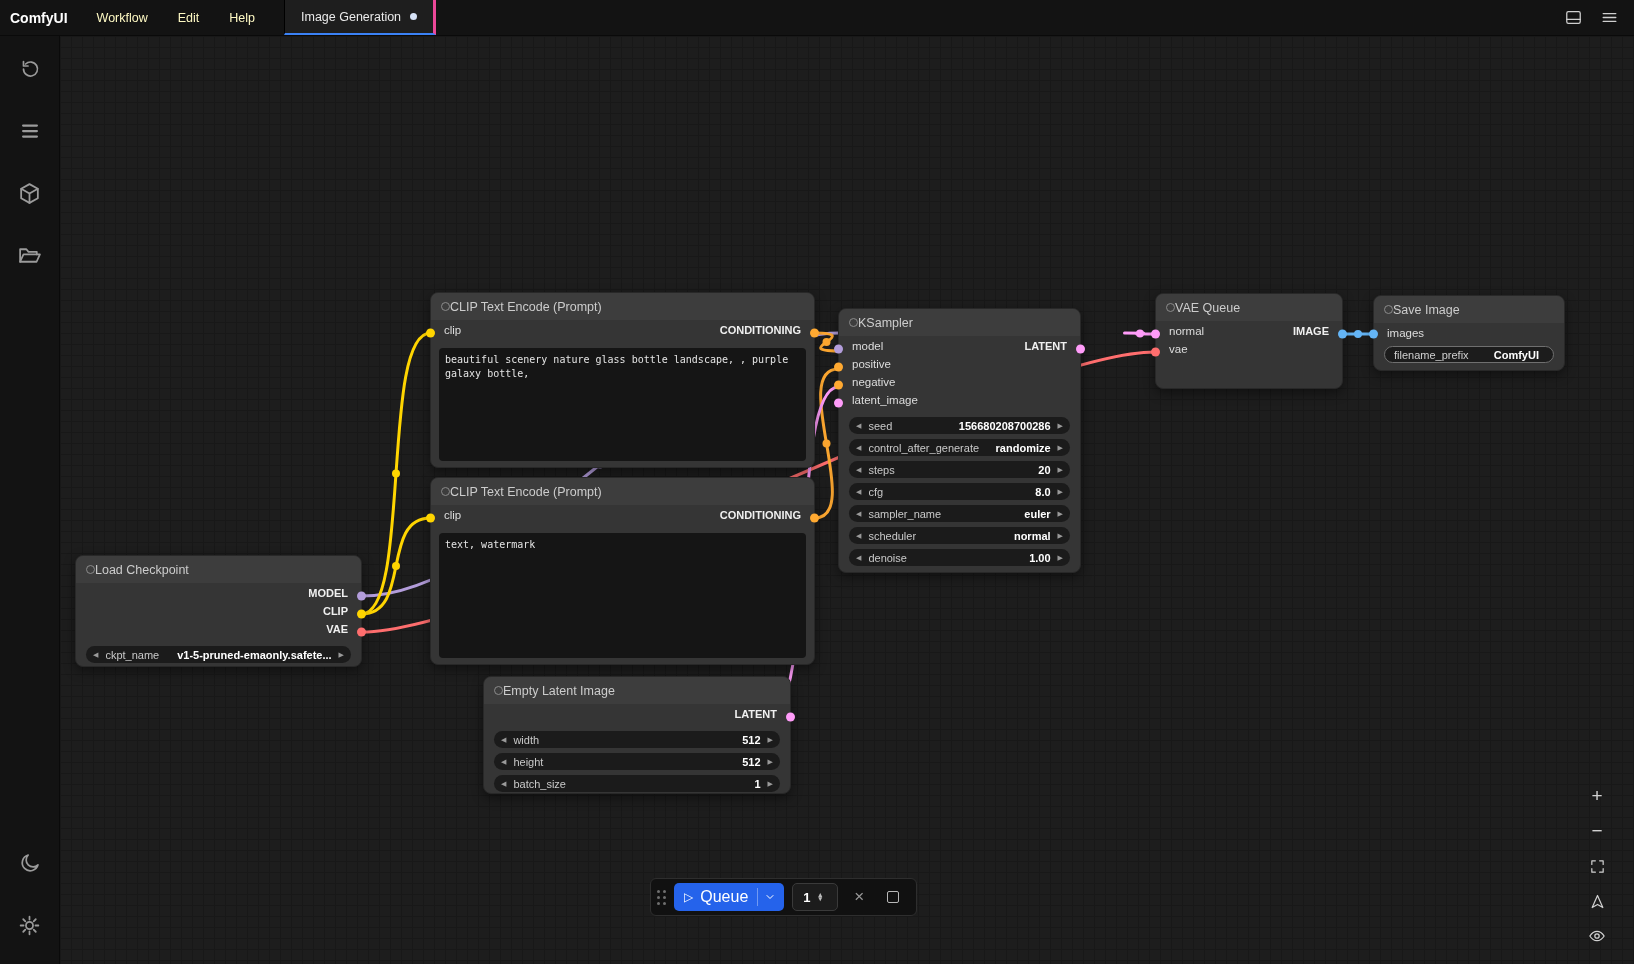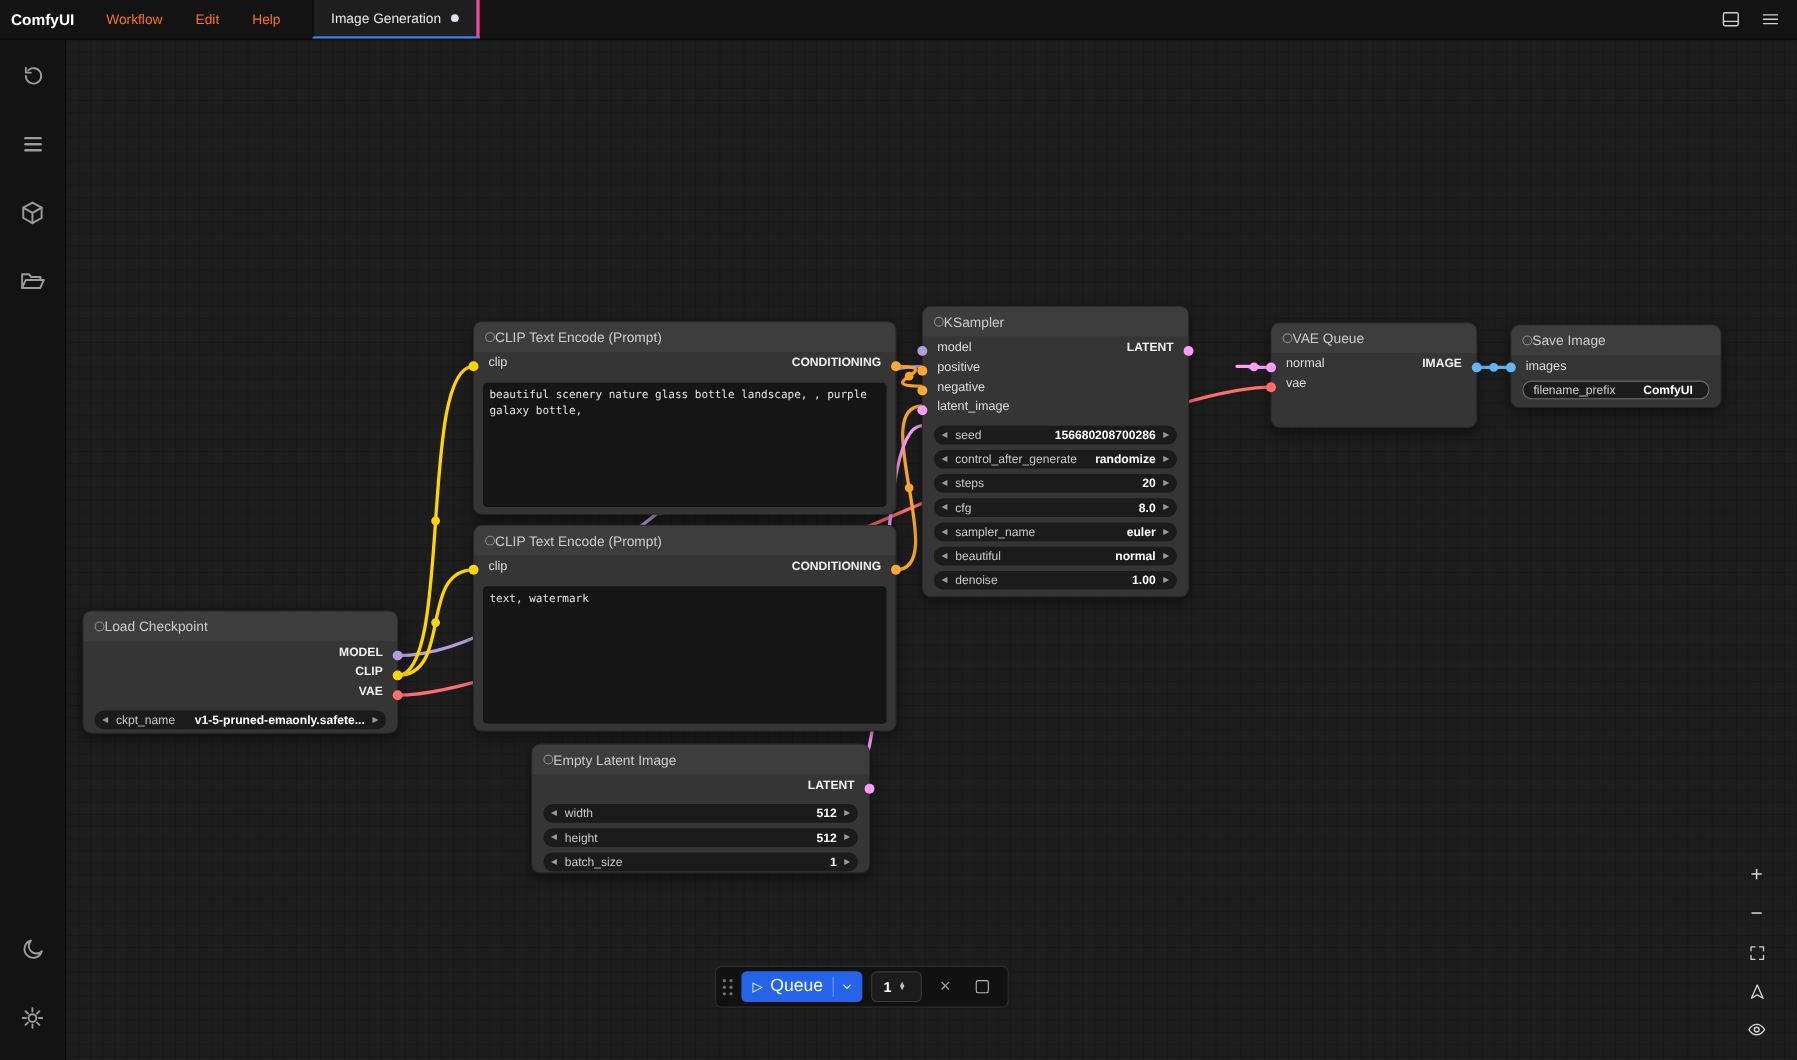--- a/index.html
+++ b/index.html
@@ -3,21 +3,21 @@
 <meta charset="utf-8">
 <style>
   *{margin:0;padding:0;box-sizing:border-box}
   html,body{width:1634px;height:964px;overflow:hidden;background:#141414;
     font-family:"Liberation Sans",sans-serif;-webkit-font-smoothing:antialiased}
 
   
   .topbar{position:absolute;top:0;left:0;width:1634px;height:36px;background:#131313;
     display:flex;align-items:stretch;z-index:20;border-bottom:1px solid #0a0a0a}
   .logo{color:#ffffff;font-weight:bold;font-size:14px;display:flex;align-items:center;padding:0 14px 0 10px}
-  .menu-item{color:#f97316;font-size:12.5px;display:flex;align-items:center;padding:0 15px;cursor:pointer}
+  .menu-item{color:#fef9c3;font-size:12.5px;display:flex;align-items:center;padding:0 15px;cursor:pointer}
   .tab{margin-left:14px;display:flex;align-items:center;gap:9px;padding:0 16px;background:#1e1e1e;
     border-left:1px solid #000;border-right:3px solid #ec4899;border-bottom:2px solid #3b82f6;
     color:#e9e9e9;font-size:12.5px}
   .tab-dot{width:7px;height:7px;border-radius:50%;background:#d6e2f7}
   .topbar-right{margin-left:auto;display:flex;align-items:center;gap:6px;padding-right:10px}
   .tb-icon{width:30px;height:28px;display:flex;align-items:center;justify-content:center;color:#cfcfcf;cursor:pointer}
   .tb-icon svg{stroke:#cfcfcf;fill:none;stroke-width:1.6;stroke-linecap:round;stroke-linejoin:round}
 
   
   .sidebar{position:absolute;top:36px;left:0;width:60px;height:928px;background:#131313;z-index:15;
@@ -260,21 +260,21 @@
       </div>
       <div class="widget">
         <span class="arrow">◀</span>
         <span class="wlabel">batch_size</span>
         <span class="wvalue">1</span>
         <span class="arrow">▶</span>
       </div>
     </div>
   </div>
 
-  <div class="node" style="left:778px;top:242px;width:243px;height:265px">
+  <div class="node" style="left:778px;top:272px;width:243px;height:265px">
     <div class="node-header">
       <span class="collapse-dot"></span>
       <span class="node-title">KSampler</span>
     </div>
     <div class="node-body">
       <div class="io-row">
         <span class="port in" style="background: rgb(179, 157, 219);"></span>
         <span class="in-label">model</span>
         <span class="out-label">LATENT</span>
         <span class="port out" style="background: rgb(255, 156, 249);"></span>
@@ -316,21 +316,21 @@
         <span class="arrow">▶</span>
       </div>
       <div class="widget">
         <span class="arrow">◀</span>
         <span class="wlabel">sampler_name</span>
         <span class="wvalue">euler</span>
         <span class="arrow">▶</span>
       </div>
       <div class="widget">
         <span class="arrow">◀</span>
-        <span class="wlabel">beautiful</span>
+        <span class="wlabel">scheduler</span>
         <span class="wvalue">normal</span>
         <span class="arrow">▶</span>
       </div>
       <div class="widget">
         <span class="arrow">◀</span>
         <span class="wlabel">denoise</span>
         <span class="wvalue">1.00</span>
         <span class="arrow">▶</span>
       </div>
     </div>

